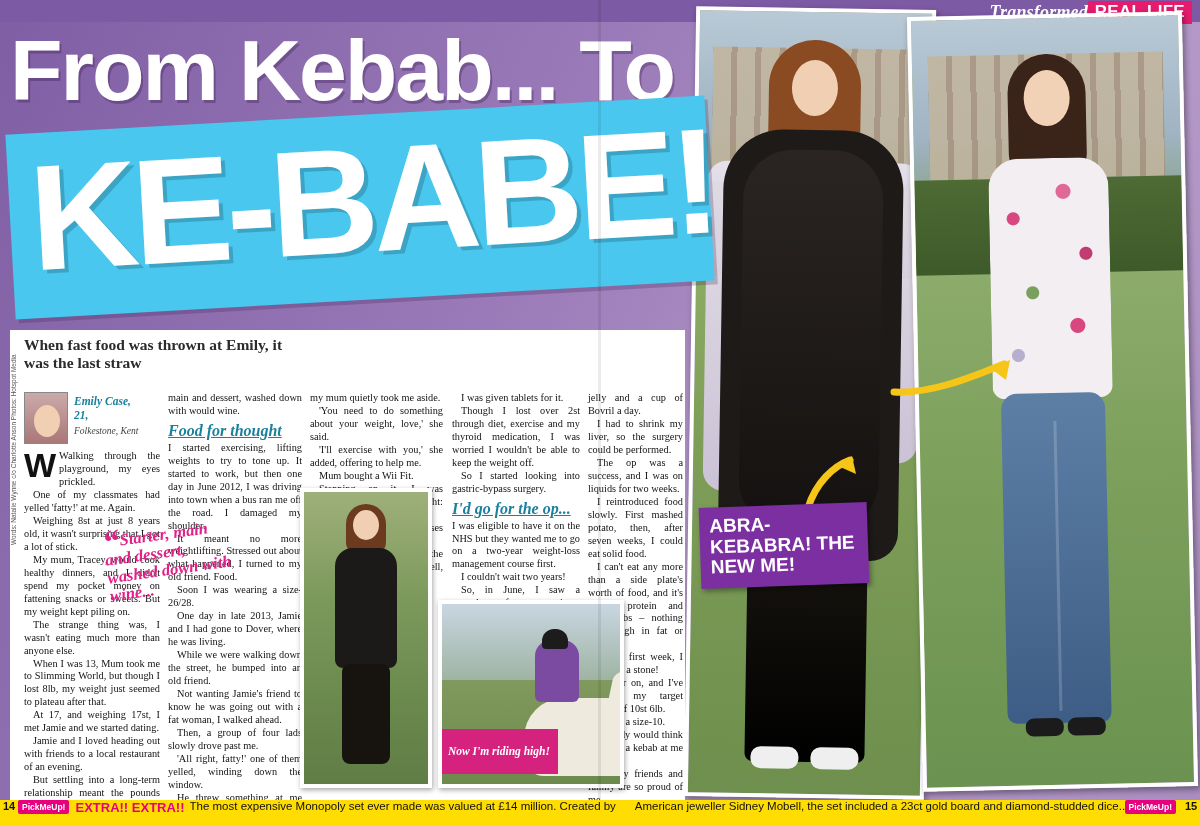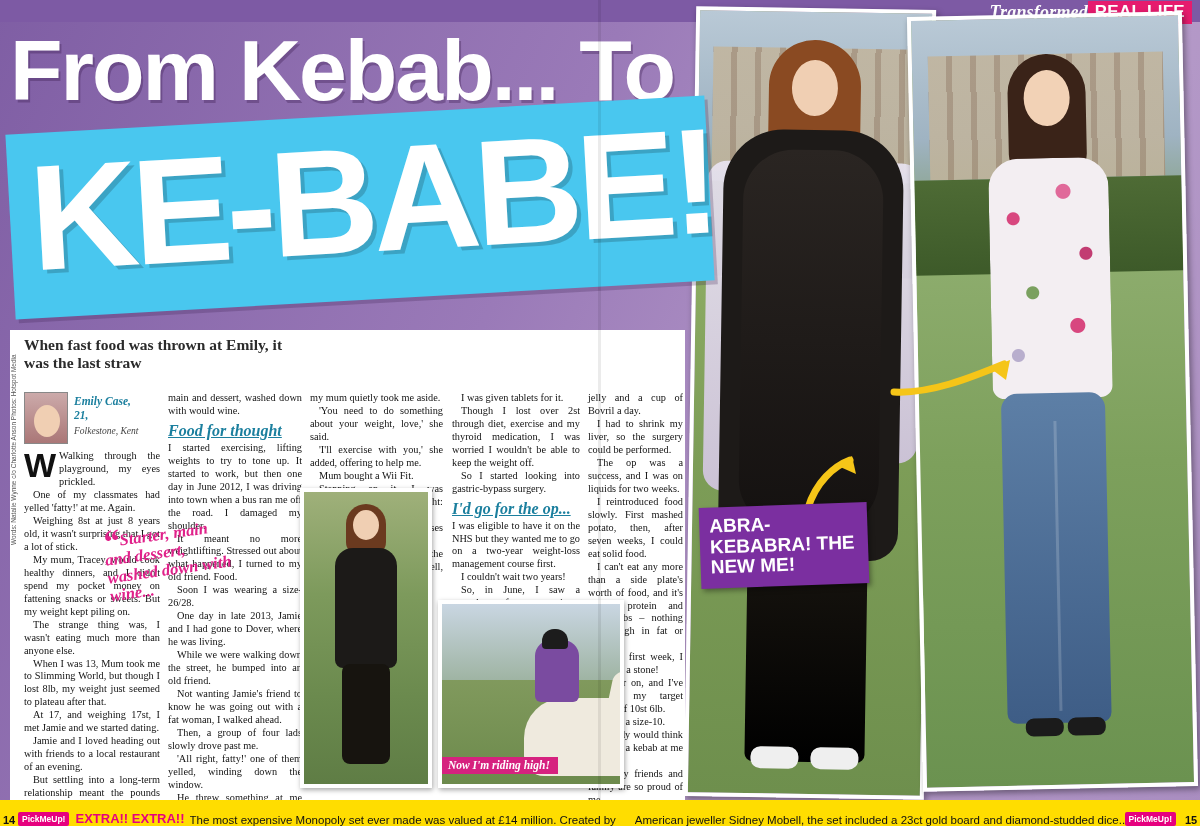--- a/index.html
+++ b/index.html
@@ -206,21 +206,21 @@
   }
   .ih-sky{position:absolute;left:0;top:0;width:100%;height:42%;background:linear-gradient(180deg,#c9d6e2,#9fb4a3);}
   .ih-horse{position:absolute;left:46%;top:52%;width:120px;height:78px;background:#efeade;border-radius:40px 24px 20px 20px;}
   .ih-horse:after{content:"";position:absolute;left:86px;top:-26px;width:30px;height:44px;background:#efeade;border-radius:12px;transform:rotate(12deg);}
   .ih-rider{position:absolute;left:52%;top:20%;width:44px;height:62px;background:#7a4ba0;border-radius:16px 16px 6px 6px;}
   .ih-helmet{position:absolute;left:56%;top:14%;width:26px;height:20px;background:#1c1c1c;border-radius:12px 12px 4px 4px;}
   .caption{
     position:absolute;left:-2px;bottom:10px;
     background:#d6227f;color:#fff;
     font-family:"Liberation Serif", serif;font-weight:bold;font-style:italic;
-    font-size:11.5px;padding:2px 8px;line-height:1.12;
+    font-size:11.5px;padding:16px 8px;line-height:1.12;
   }
   
   .callout{
     position:absolute;left:700px;top:505px;width:168px;
     background:#7b2fa0;color:#ffffff;
     font-family:"Liberation Sans", sans-serif;
     font-weight:bold;font-size:19px;line-height:1.08;
     padding:9px 10px 10px 10px;
     transform:rotate(-2deg);
     box-shadow:2px 3px 5px rgba(0,0,0,.35);
@@ -231,21 +231,21 @@
   .arrow-side{
     position:absolute;left:890px;top:352px;width:130px;height:52px;
   }
   
   .footer{
     position:absolute;left:0;bottom:0;width:1200px;height:26px;
     background:#ffdd00;
     font-family:"Liberation Sans", sans-serif;
     font-size:11.5px;
     color:#111;
-    display:flex;align-items:flex-end;
+    display:flex;align-items:flex-start;
   }
   .pagenum{
     width:18px;text-align:center;font-weight:bold;font-size:11px;color:#111;
   }
   .logo{
     background:#e6007e;color:#fff;font-weight:bold;font-size:8.5px;
     padding:2px 4px;border-radius:2px;margin-right:6px;white-space:nowrap;
   }
   .extra{color:#e6007e;font-weight:bold;font-size:13px;margin-right:5px;white-space:nowrap;}
   .ftext{flex:1;font-size:11.5px;white-space:nowrap;overflow:hidden;}

